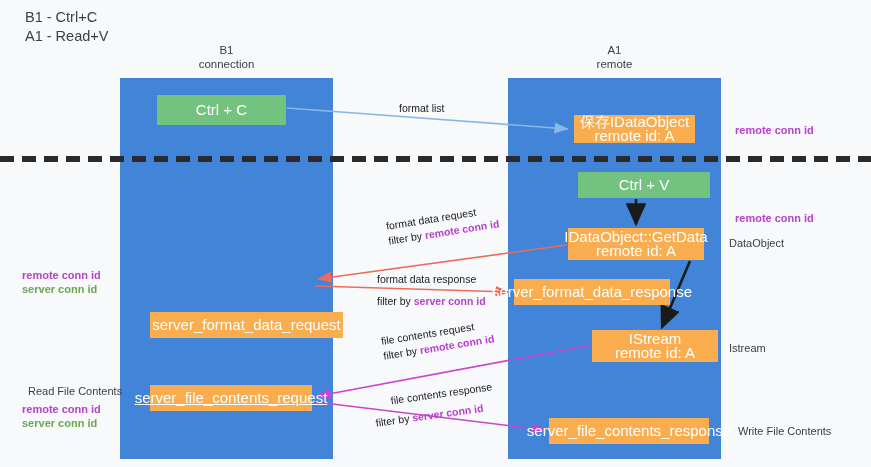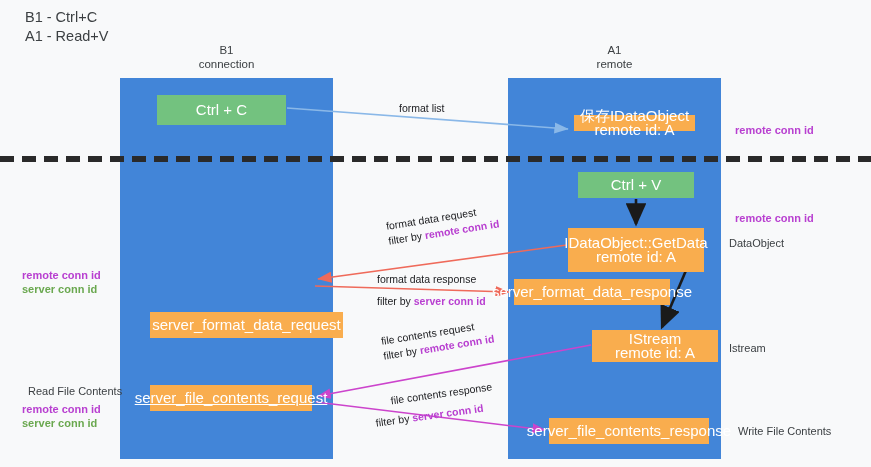--- a/index.html
+++ b/index.html
@@ -26,23 +26,23 @@
   #title span{display:block;}
 
   .node{position:absolute;display:flex;flex-direction:column;align-items:center;
     justify-content:center;color:#ffffff;font-size:15px;line-height:14px;
     text-align:center;box-sizing:border-box;}
   .node span{display:block;}
   .green{background:#73c27f;}
   .orange{background:#f9ad4e;}
 
   #n-ctrlc{left:157px;top:95px;width:129px;height:30px;}
-  #n-save-ido{left:574px;top:115px;width:121px;height:16px;}
-  #n-ctrlv{left:578px;top:172px;width:116px;height:26px;}
-  #n-getdata{left:568px;top:228px;width:136px;height:44px;}
+  #n-save-ido{left:574px;top:115px;width:121px;height:28px;}
+  #n-ctrlv{left:578px;top:172px;width:132px;height:26px;}
+  #n-getdata{left:568px;top:228px;width:136px;height:32px;}
   #n-sfdreq{left:150px;top:268px;width:193px;height:26px;margin-top:44px;}
   #n-sfdresp{left:514px;top:279px;width:156px;height:26px;}
   #n-istream{left:592px;top:330px;width:126px;height:32px;}
   #n-sfcreq{left:150px;top:385px;width:162px;height:26px;text-decoration:underline;}
   #n-sfcresp{left:549px;top:418px;width:160px;height:26px;}
 
   .edge-label{position:absolute;font-size:10.5px;line-height:15px;color:#202124;
     white-space:nowrap;}
   .edge-label .hl-remote{color:#b83fd0;font-weight:bold;}
   .edge-label .hl-server{color:#b83fd0;font-weight:bold;}

